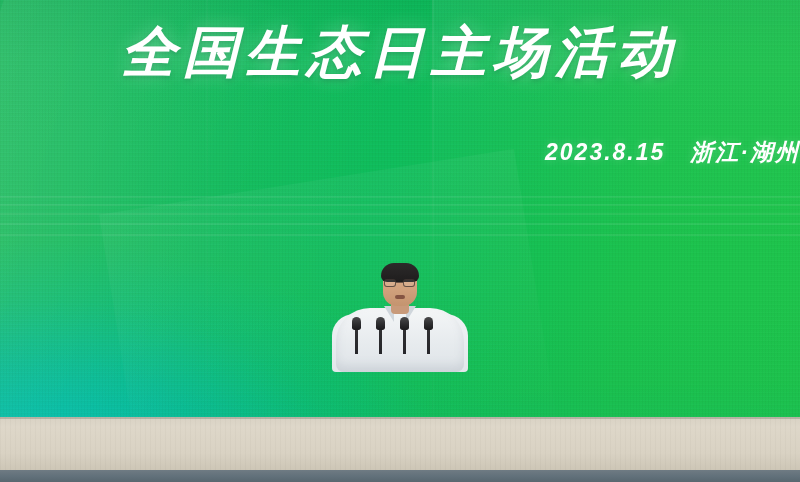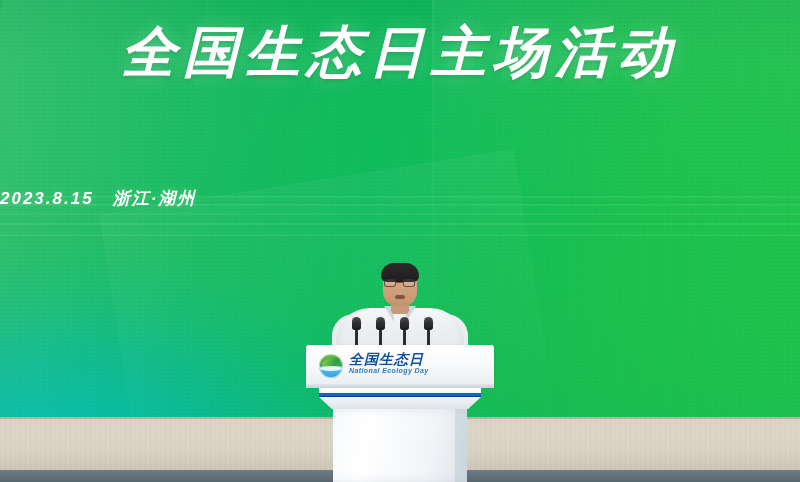--- a/index.html
+++ b/index.html
@@ -86,26 +86,25 @@
     text-align:center;
     color:#ffffff;
     font-size:55px; line-height:60px;
     font-weight:bold;
     letter-spacing:7px;
     text-shadow:0 0 18px rgba(255,255,255,0.30), 0 2px 5px rgba(0,90,45,0.30);
     white-space:nowrap;
   }
   .subline-cn {
     position:absolute; left:0; top:140px; width:800px;
-    text-align:left; color:#ffffff;
-    font-size:17px; line-height:24px; font-weight:bold;
+    text-align:right; color:#ffffff;
+    font-size:23px; line-height:24px; font-weight:bold;
     letter-spacing:2.0px;
     text-shadow:0 0 10px rgba(255,255,255,0.22);
     white-space:nowrap;
-    margin-top:47px;
   }
   .subline-en {
     position:absolute; left:0; top:170px; width:800px;
     text-align:center; color:#ffffff;
     font-size:19px; line-height:24px; font-weight:bold;
     letter-spacing:0.6px;
     text-shadow:0 0 10px rgba(255,255,255,0.22);
     white-space:nowrap;
   }
 
@@ -323,33 +322,14 @@
     <div class="mic m3">
       <div class="cap"></div>
       <div class="stem"></div>
     </div>
     <div class="mic m4">
       <div class="cap"></div>
       <div class="stem"></div>
     </div>
   </div>
 
-  <div class="podium">
-    <div class="podium-top"></div>
-    <div class="podium-top-edge"></div>
-    <div class="podium-mid"></div>
-    <div class="stripe-blue"></div>
-    <div class="stripe-dark"></div>
-    <div class="podium-skirt"></div>
-    <div class="podium-col"></div>
-    <div class="podium-col-shadow"></div>
-
-    <div class="sign">
-      <div class="logo-mark">
-        <div class="logo-leaf"></div>
-        <div class="logo-wave"></div>
-      </div>
-      <div class="sign-cn">全国生态日</div>
-      <div class="sign-en">National Ecology Day</div>
-    </div>
-  </div>
 
 </div>
 
 </body></html>

